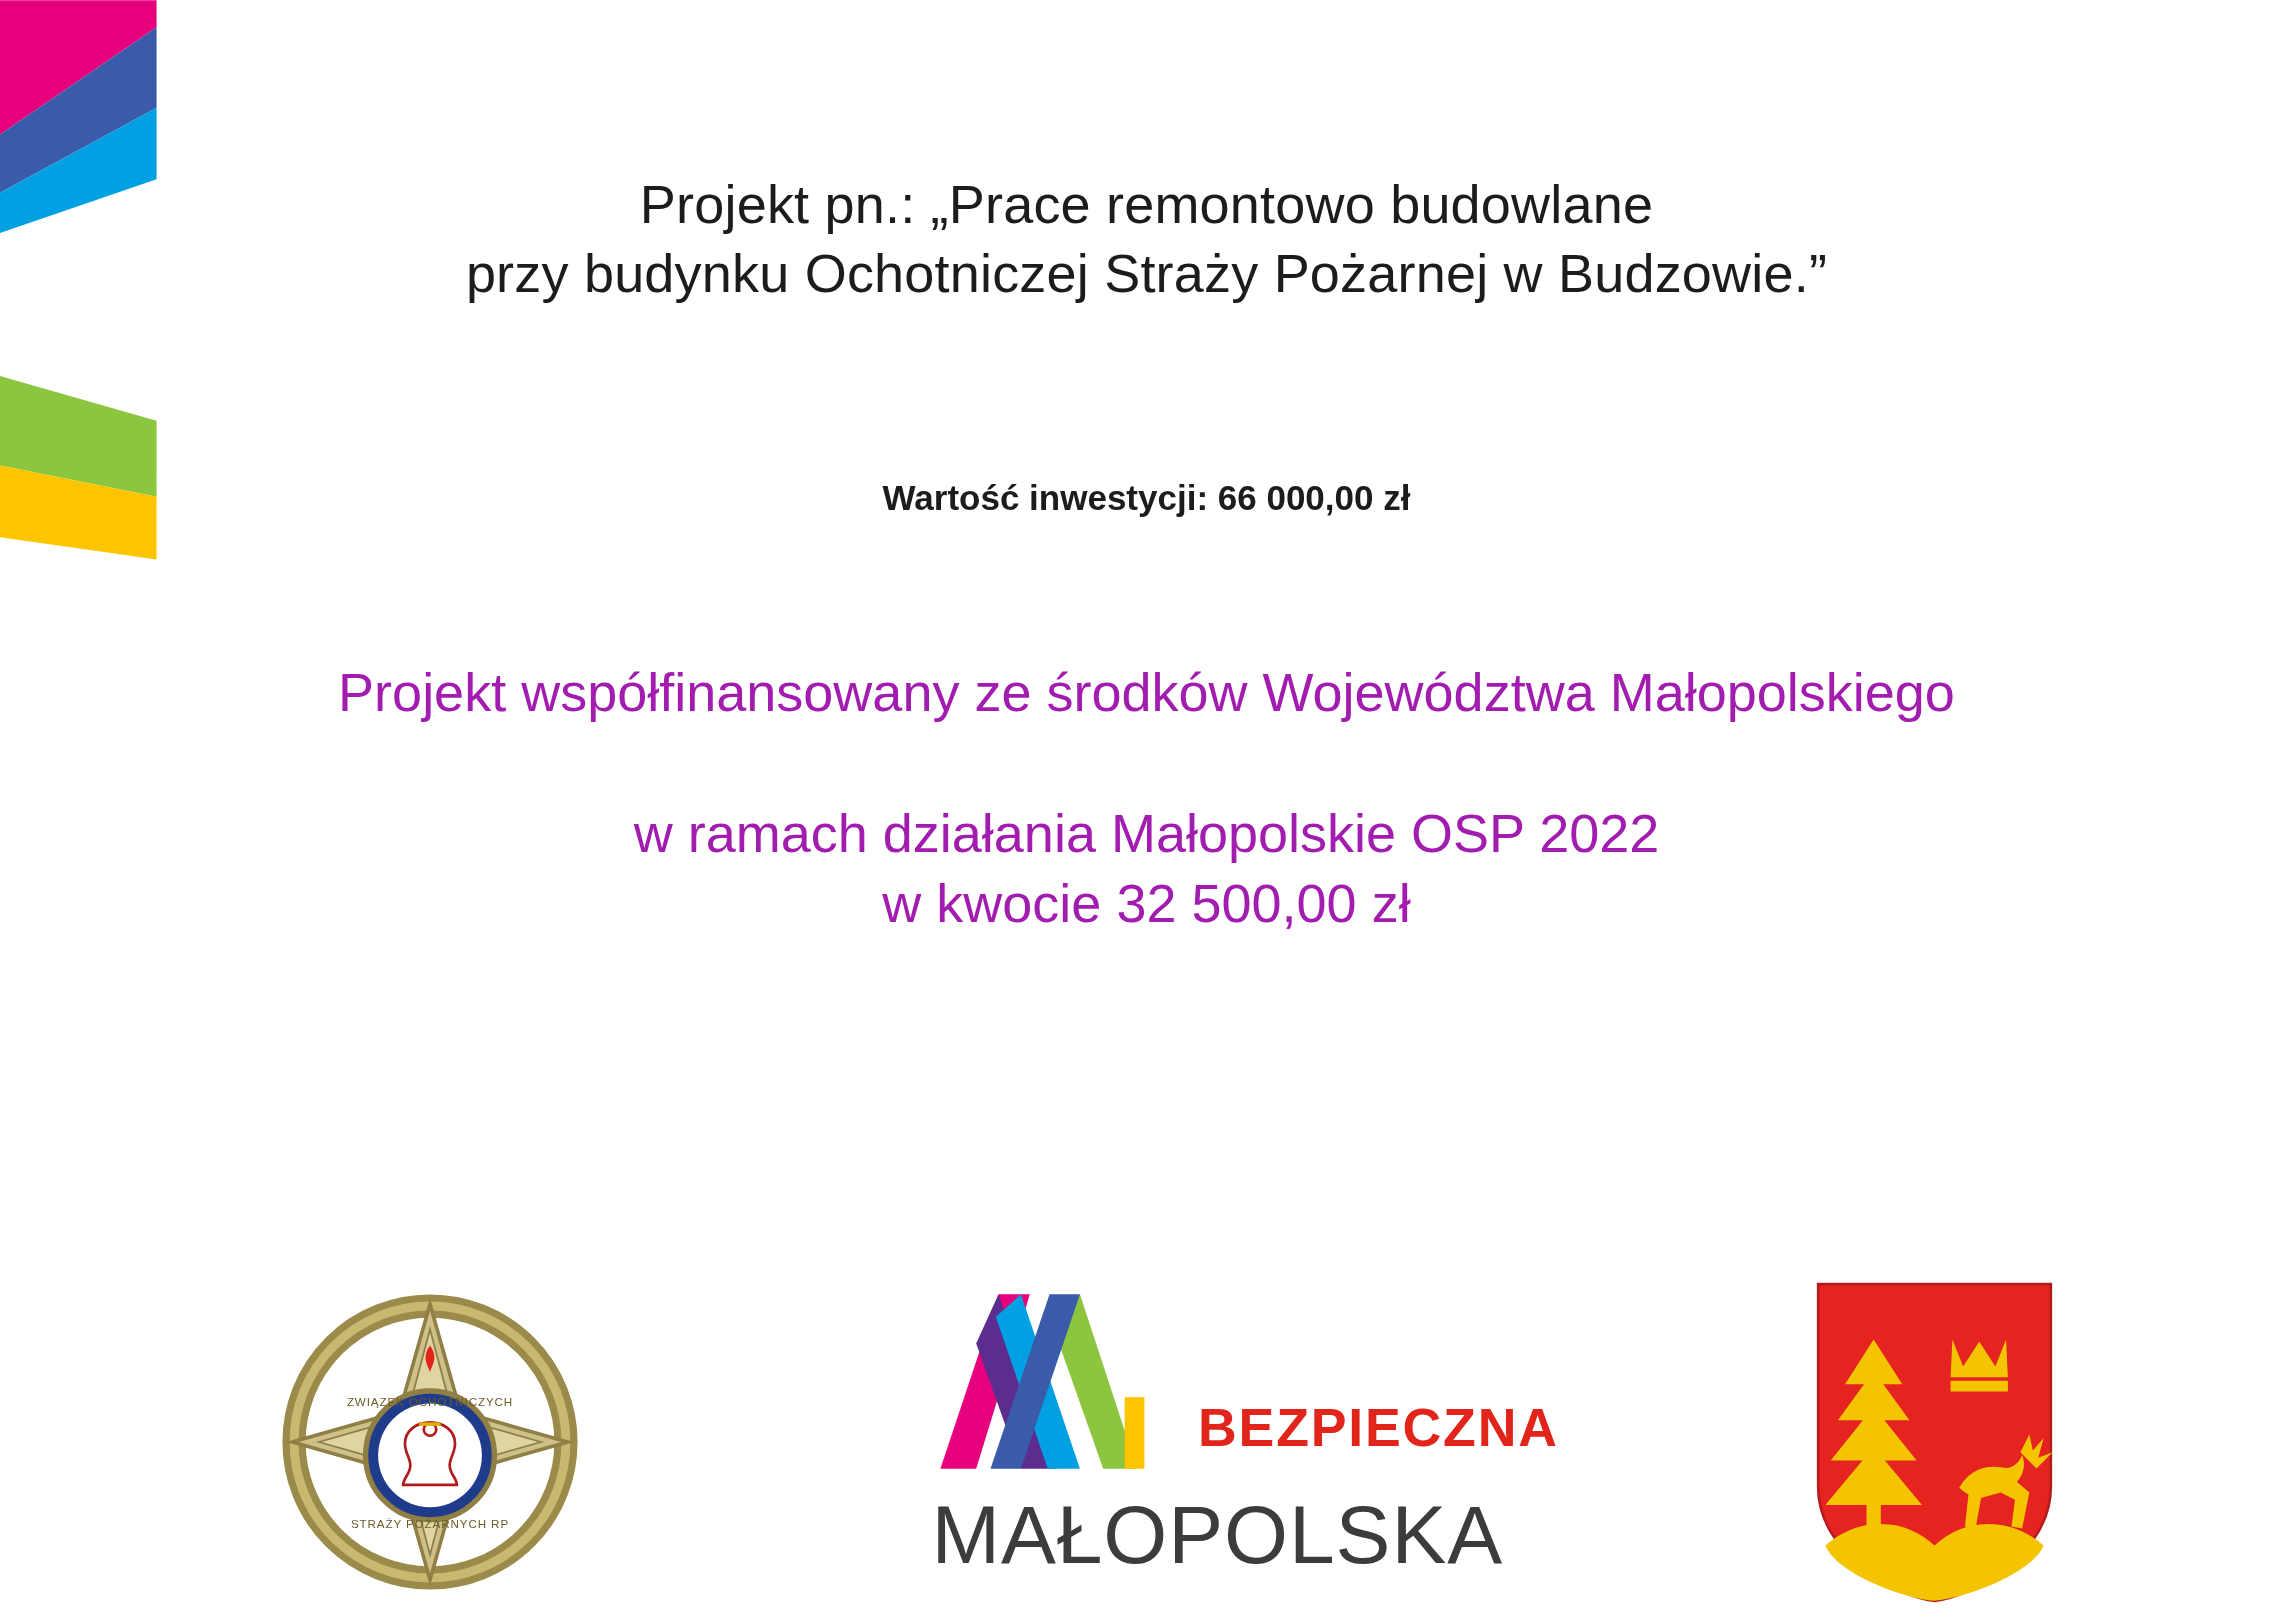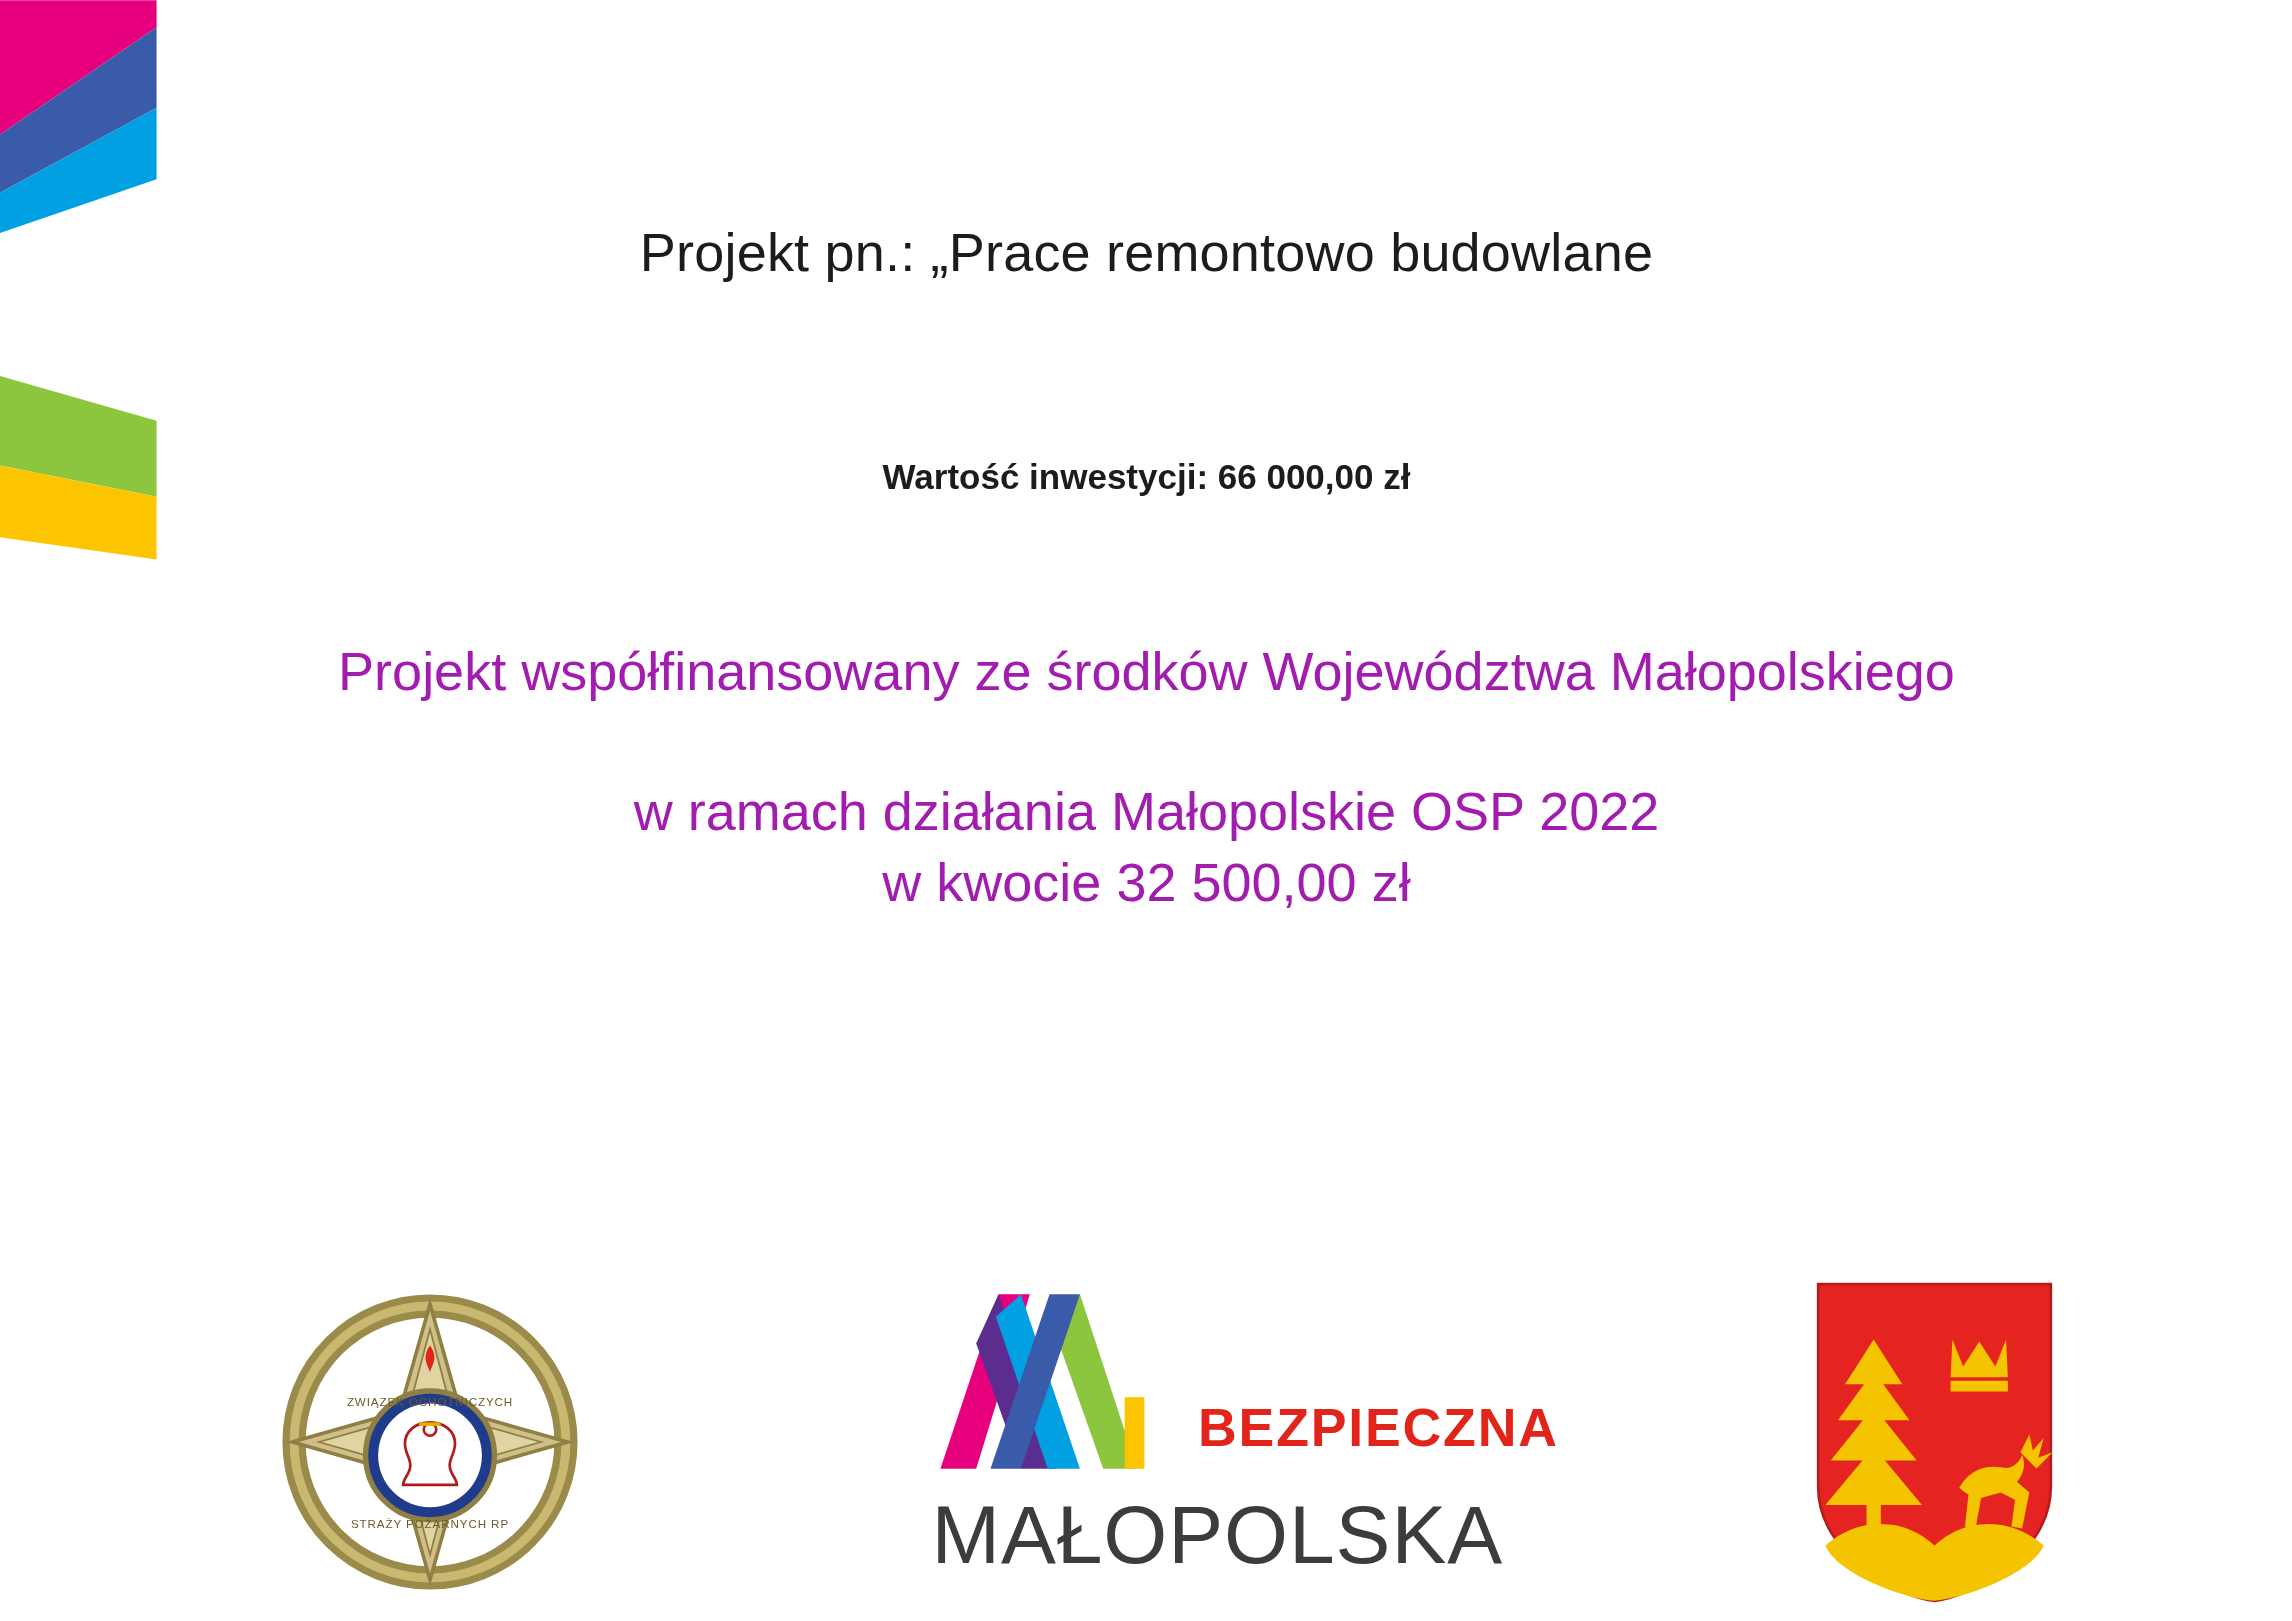--- a/index.html
+++ b/index.html
@@ -25,21 +25,20 @@
     height: 609px;
   }
 
   
   .content {
     position: absolute;
     left: 0;
     top: 0;
     width: 2293px;
     text-align: center;
-    margin-top: 48px;
   }
   .project-title {
     margin: 0;
     padding-top: 170px;
     font-size: 54px;
     line-height: 1.28;
     font-weight: 400;
     color: #1c1c1c;
     letter-spacing: 0.2px;
   }
@@ -103,20 +102,21 @@
     <polygon points="0,215 175,120 175,200 0,260" fill="#00a0e3"></polygon>
     <polygon points="0,420 175,470 175,555 0,520" fill="#8cc63f"></polygon>
     <polygon points="0,520 175,555 175,625 0,600" fill="#fdc400"></polygon>
   </svg>
 </div>
 
 <div class="content">
 
   <h1 class="project-title">
     <span>Projekt pn.: „Prace remontowo budowlane</span><br>
+    <span>przy budynku Ochotniczej Straży Pożarnej w Budzowie.”</span>
   </h1>
 
   <p class="value-line">Wartość inwestycji: 66 000,00 zł</p>
 
   <p class="cofinance">
     <span>Projekt współfinansowany ze środków Województwa Małopolskiego</span><br>
     <br>
     <span>w ramach działania Małopolskie OSP 2022</span><br>
     <span>w kwocie 32 500,00 zł</span>
   </p>

